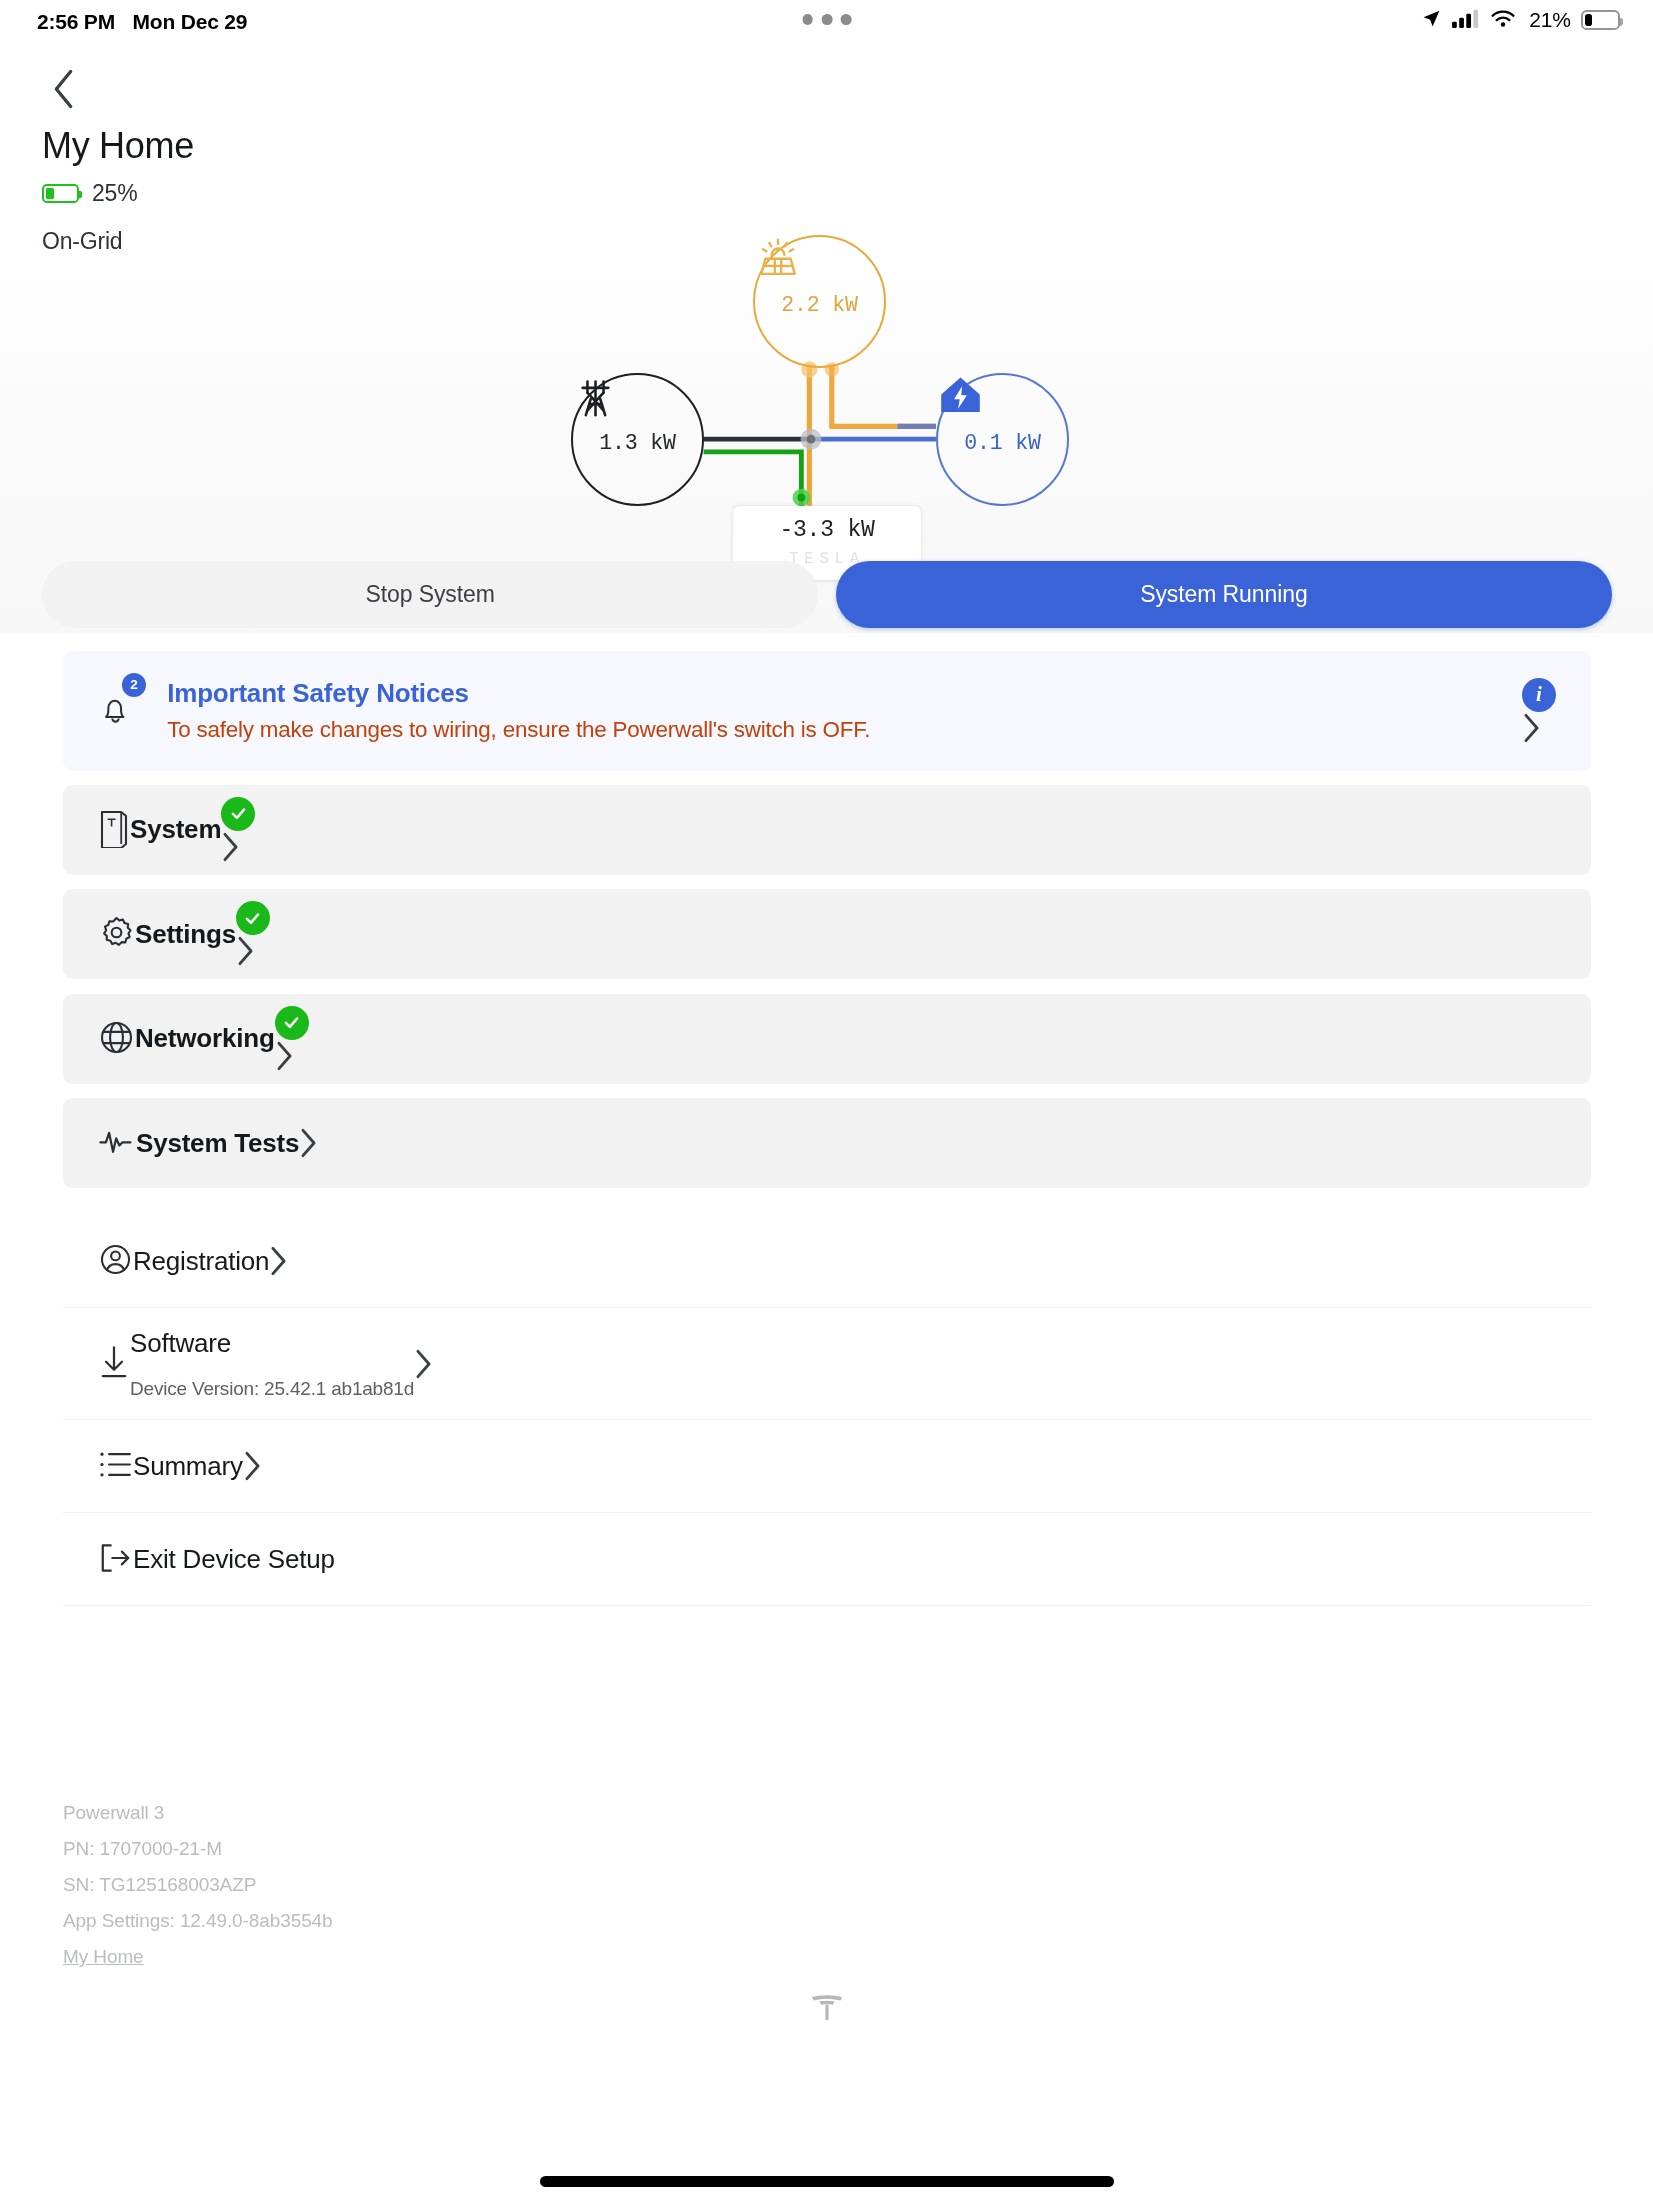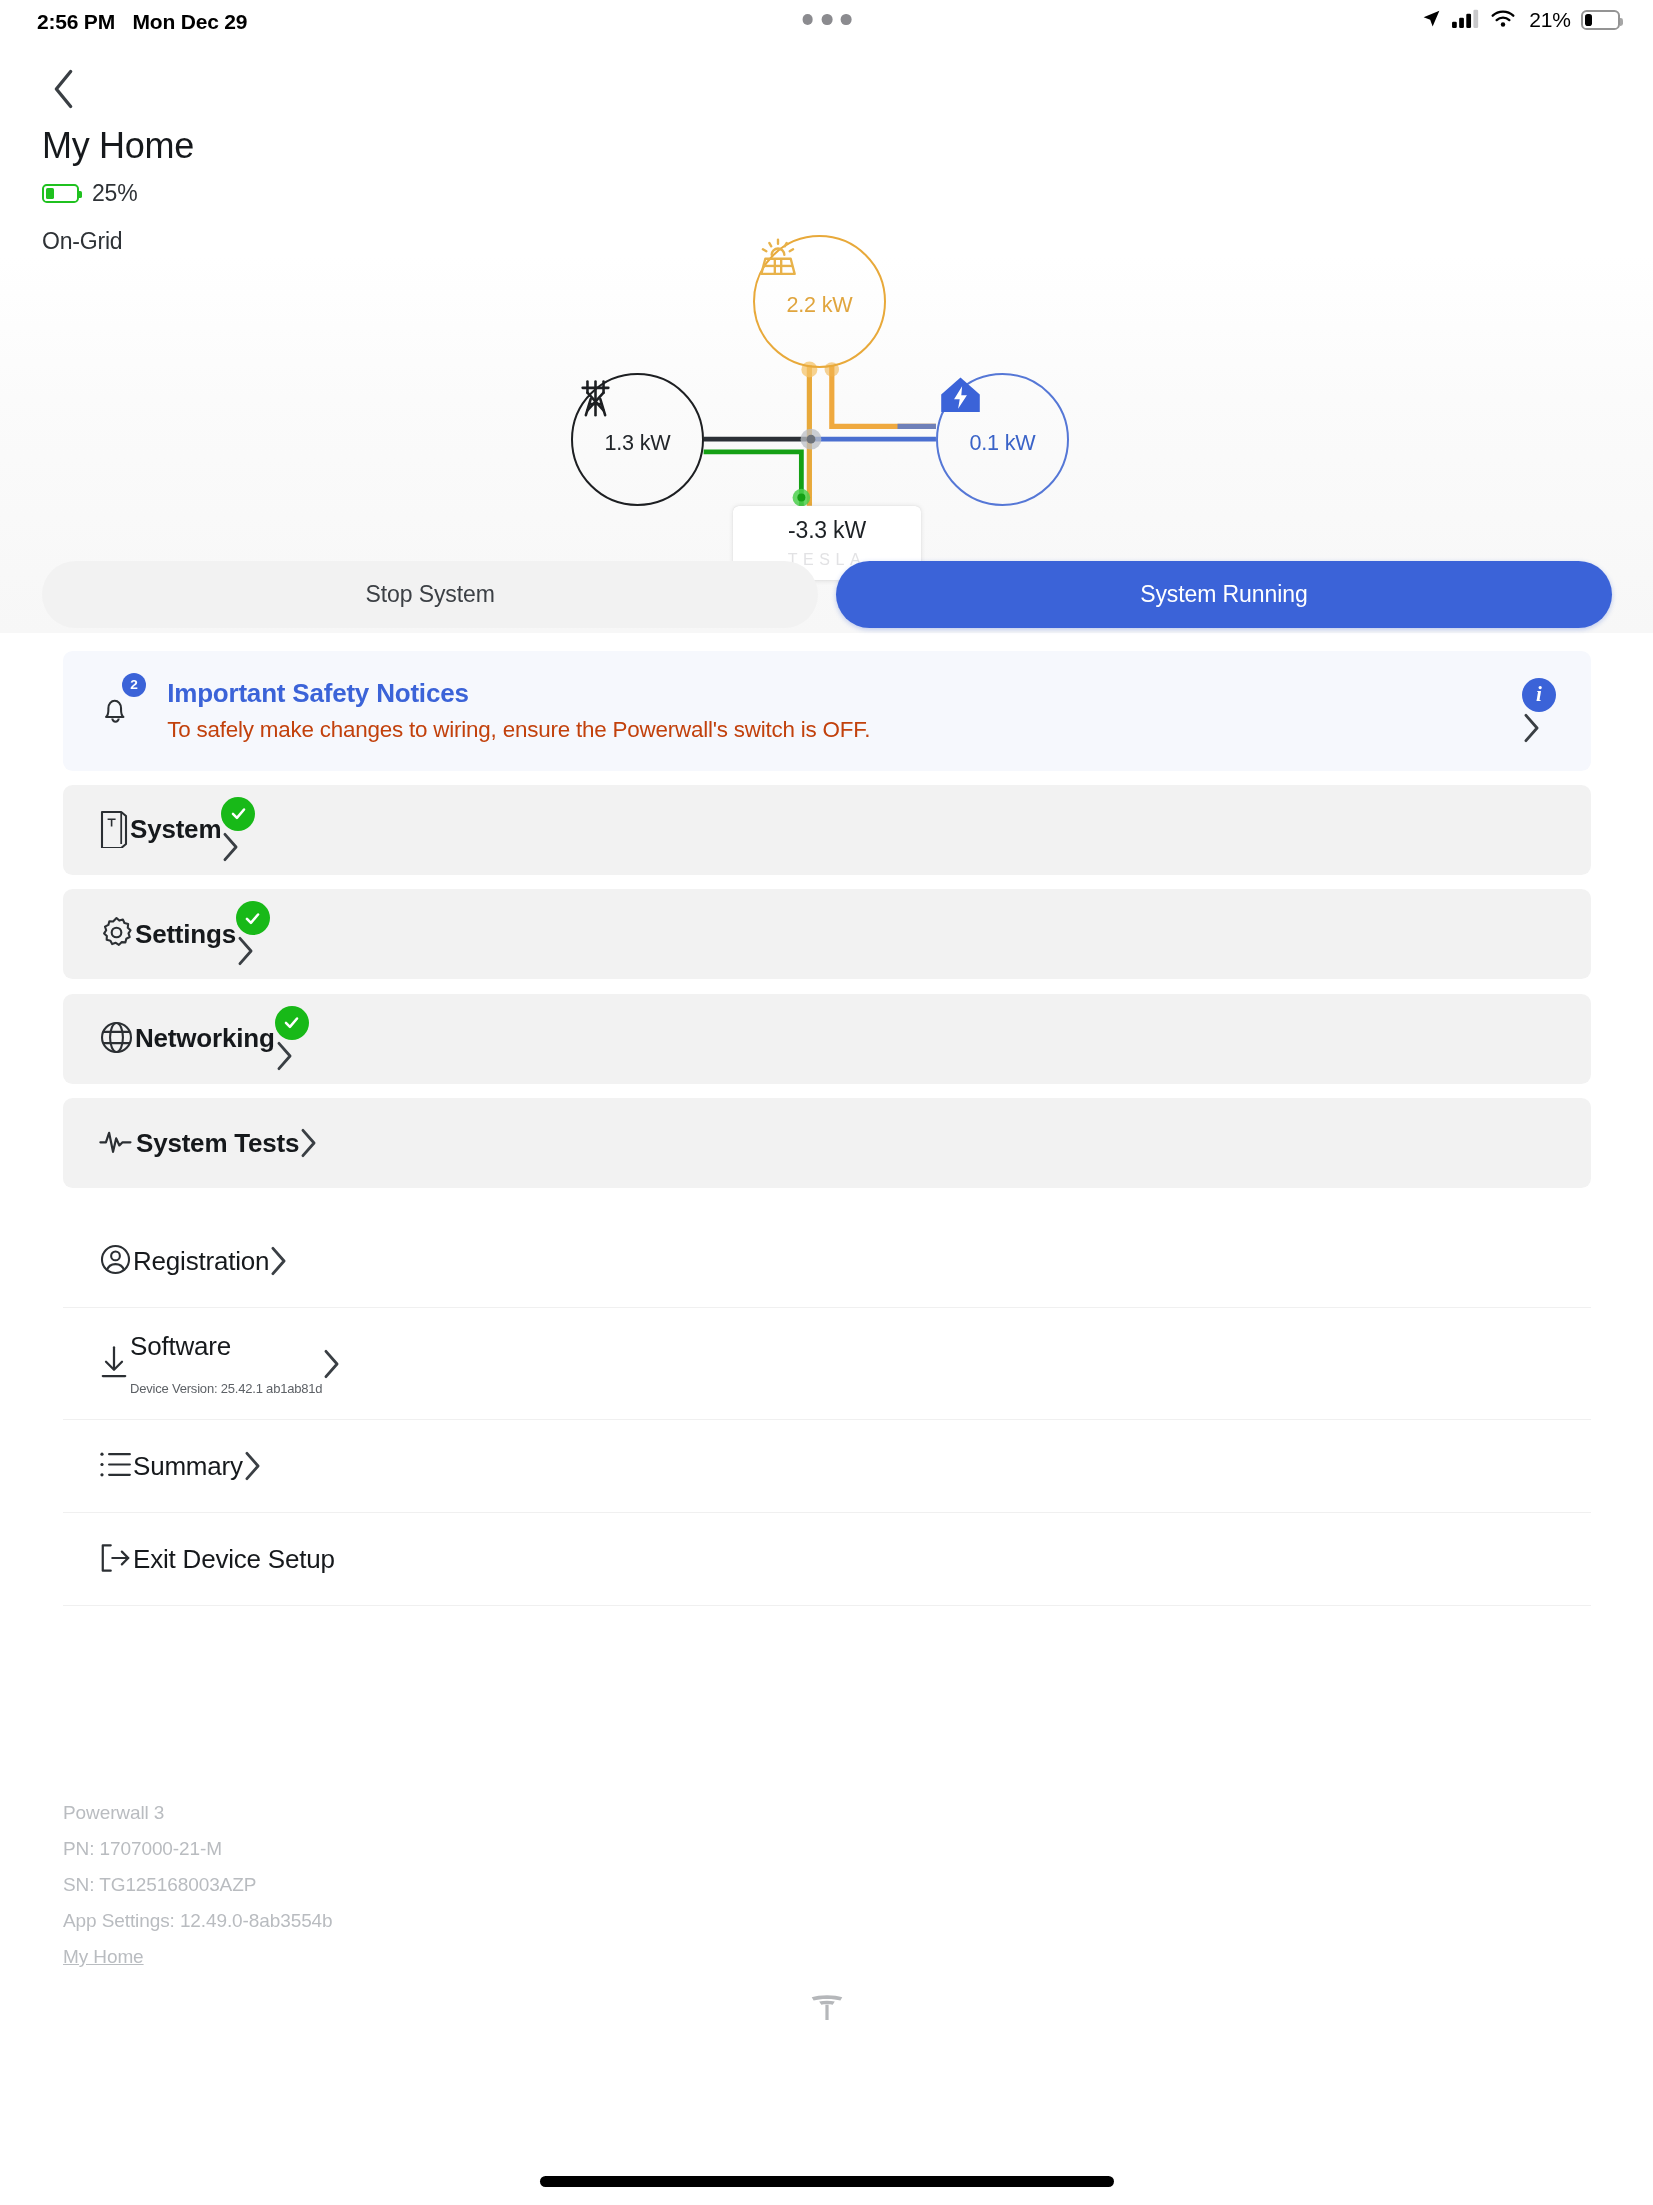--- a/index.html
+++ b/index.html
@@ -68,21 +68,21 @@
   }
   .gbatt::after { content:""; position:absolute; right:-5.2px; top:4.8px; width:4px; height:7.2px; background:#1fc11f; border-radius:0 1.6px 1.6px 0;}
   .gbatt i { display:block; height:100%; width:26%; background:#1fc11f; border-radius:1.6px; }
   .batt-pct { font-size: 23px; color: #2e3236; letter-spacing: -0.2px; }
   .ongrid {
     position: absolute; left: 42px; top: 183px;
     font-size: 23px; color: #2e3236; letter-spacing: -0.2px;
   }
 
   
-  .flow { position: absolute; left: 0; top: 0; width: 1654px; height: 588px; }
+  .flow { position: absolute; left: 0; top: 0; width: 1654px; height: 588px; font-family: Liberation Mono, monospace; }
   .flow svg { position:absolute; left:0; top:0; }
   .node {
     position: absolute; border-radius: 50%;
     display: flex; flex-direction: column; align-items: center; justify-content: center;
     background: transparent;
   }
   .node .lbl { margin-top: 6.4px; font-size: 21.6px; letter-spacing: -0.2px; }
 
   #solar-node {
     left: 753px; top: 190px; width: 133px; height: 133px;
@@ -161,21 +161,21 @@
     width: 34px; height: 34px; border-radius: 50%; background: #18b918;
     display:flex; align-items:center; justify-content:center;
   }
 
   
   .plain {
     margin: 0 63px; height: 93px; padding: 0 35px; display:flex; align-items:center;
     border-bottom: 1.6px solid #f0f0f0; background: #fff;
   }
   .plain .label { font-size: 26px; font-weight: 400; color: #16191c; letter-spacing: -0.2px; }
-  .plain .sub { font-size: 13px; color: #5d6166; margin-top: 19px; letter-spacing: -0.2px; }
+  .plain .sub { font-size: 19px; color: #5d6166; margin-top: 19px; letter-spacing: -0.2px; }
   .plain.tall { height: 112px; }
 
   
   .footer {
     position: absolute; left: 63px; top: 1795px; width: 721px;
     font-size: 19px; color: #b9bcc0; line-height: 36px; letter-spacing: -0.1px;
   }
   .footer a { color: #b9bcc0; text-decoration: underline; }
 
   .tesla-t {

